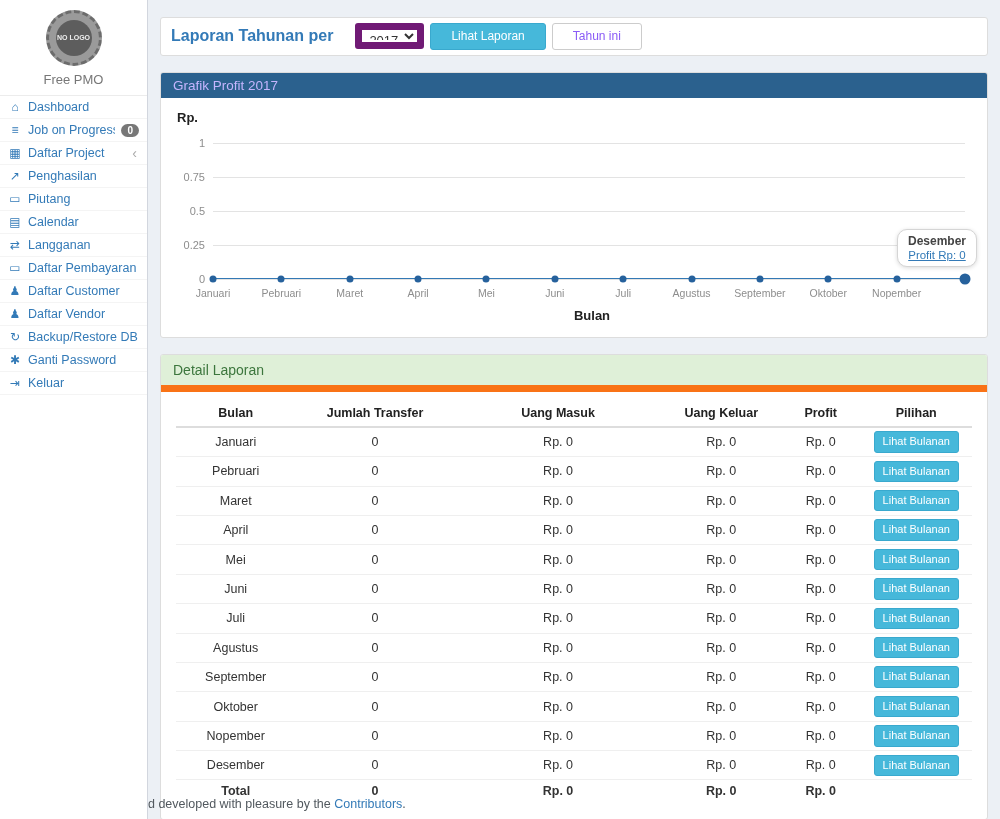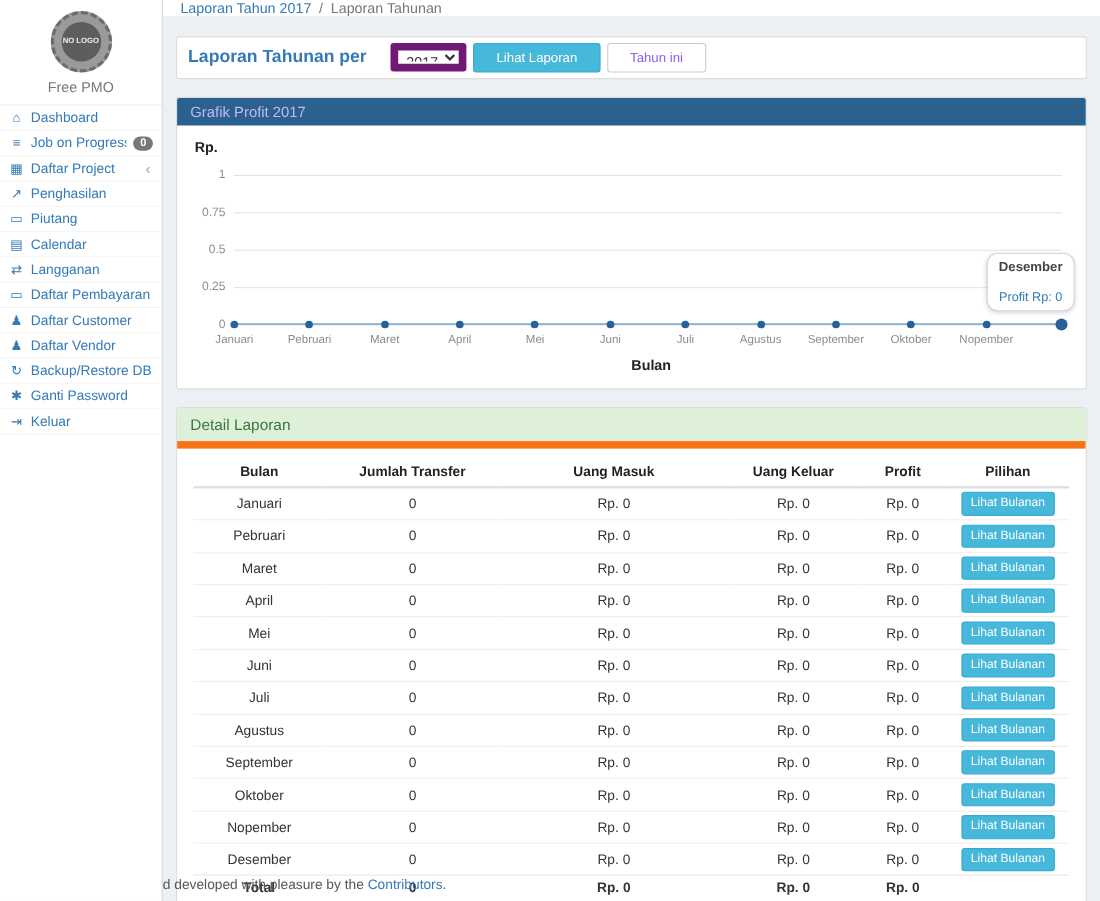--- a/index.html
+++ b/index.html
@@ -81,21 +81,21 @@
     position:absolute; width:7px; height:7px; border-radius:50%;
     background:var(--point); transform:translate(-50%,-50%); z-index:2;
   }
   .dot.big { width:11px; height:11px; }
   .chart-tip {
     position:absolute; right:-12px; bottom:12px; z-index:5; background:#fff;
     border:1px solid #d5d5d5; border-radius:10px; padding:4px 10px 5px;
     text-align:center; box-shadow:0 1px 4px rgba(0,0,0,.15); white-space:nowrap;
   }
   .chart-tip .t1 { font-weight:bold; font-size:12px; color:#444; }
-  .chart-tip .t2 { font-size:11.5px; color:var(--accent); margin-top:16px; }
+  .chart-tip .t2 { font-size:11.5px; color:var(--accent); margin-top:1px;text-decoration:underline; }
   .xlabels { position:relative; margin-left:36px; margin-right:6px; height:14px; margin-top:8px; }
   .xlabel {
     position:absolute; top:0; transform:translateX(-50%); font-size:10.5px;
     color:#8d8d8d; white-space:nowrap;
   }
   .xaxis-title { margin-left:36px; margin-top:7px; text-align:center; font-weight:bold; font-size:13px; color:#222; }
 
   
   .detail-header {
     background:var(--success-bg); color:var(--success-text); padding:7px 12px;
@@ -205,25 +205,20 @@
       <a class="nav-item">
         <span class="nav-icon">⇥</span>
         <span class="nav-label">Keluar</span>
 
       </a>
     </nav>
 </aside>
 
 <div class="main">
 
-  <div class="breadcrumb-bar">
-    <a href="#">Laporan Tahun 2017</a>
-    <span>/</span>
-    <span>Laporan Tahunan</span>
-  </div>
 
   <div class="content">
 
     <div class="panel">
       <div class="filter-body">
         <span class="filter-label">Laporan Tahunan per</span>
         <select class="year">
           <option>2017</option>
         </select>
         <button class="btn btn-info">Lihat Laporan</button>

